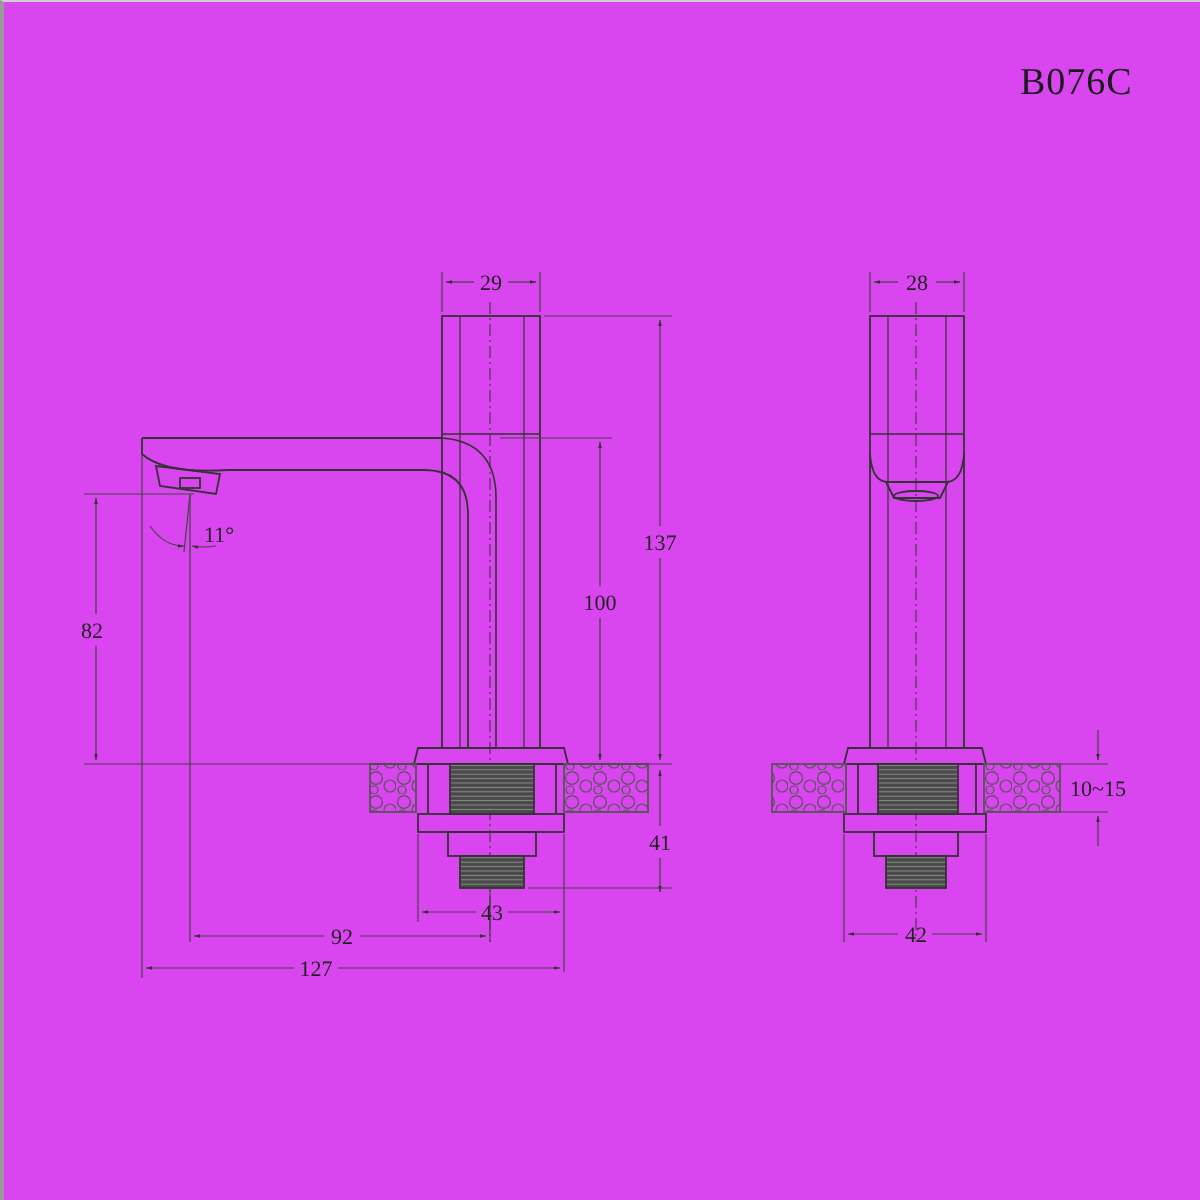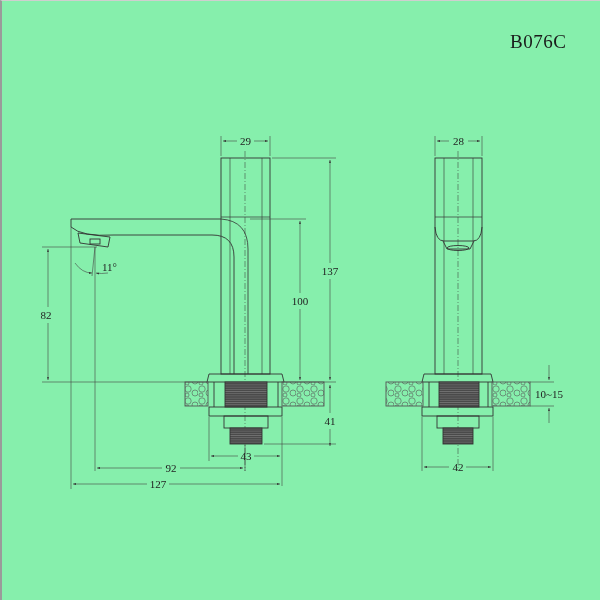--- a/index.html
+++ b/index.html
@@ -1,18 +1,18 @@
 <!DOCTYPE html>
 <html><head>
 <meta charset="utf-8">
 <style>
   html, body { margin: 0; padding: 0; background: #ffffff; }
   .canvas {
     position: relative; width: 600px; height: 600px; overflow: hidden;
-    background: #86efac; box-sizing: border-box; border-left: 2px solid #9a9a9a; border-top: 1px solid #cfcfcf;
+    background: #d946ef; box-sizing: border-box; border-left: 2px solid #9a9a9a; border-top: 1px solid #cfcfcf;
     font-family: "Liberation Serif", "DejaVu Serif", serif;
   }
   svg { position: absolute; left: 0; top: 0; }
   .model {
     position: absolute; left: 508px; top: 30px; font-size: 19px; color: #1a1a1a;
     letter-spacing: 0.5px; font-family: "Liberation Serif", serif;
   }
   .dimtxt { font-family: "Liberation Serif", serif; font-size: 11px; fill: #222; }
 </style>
 </head>

